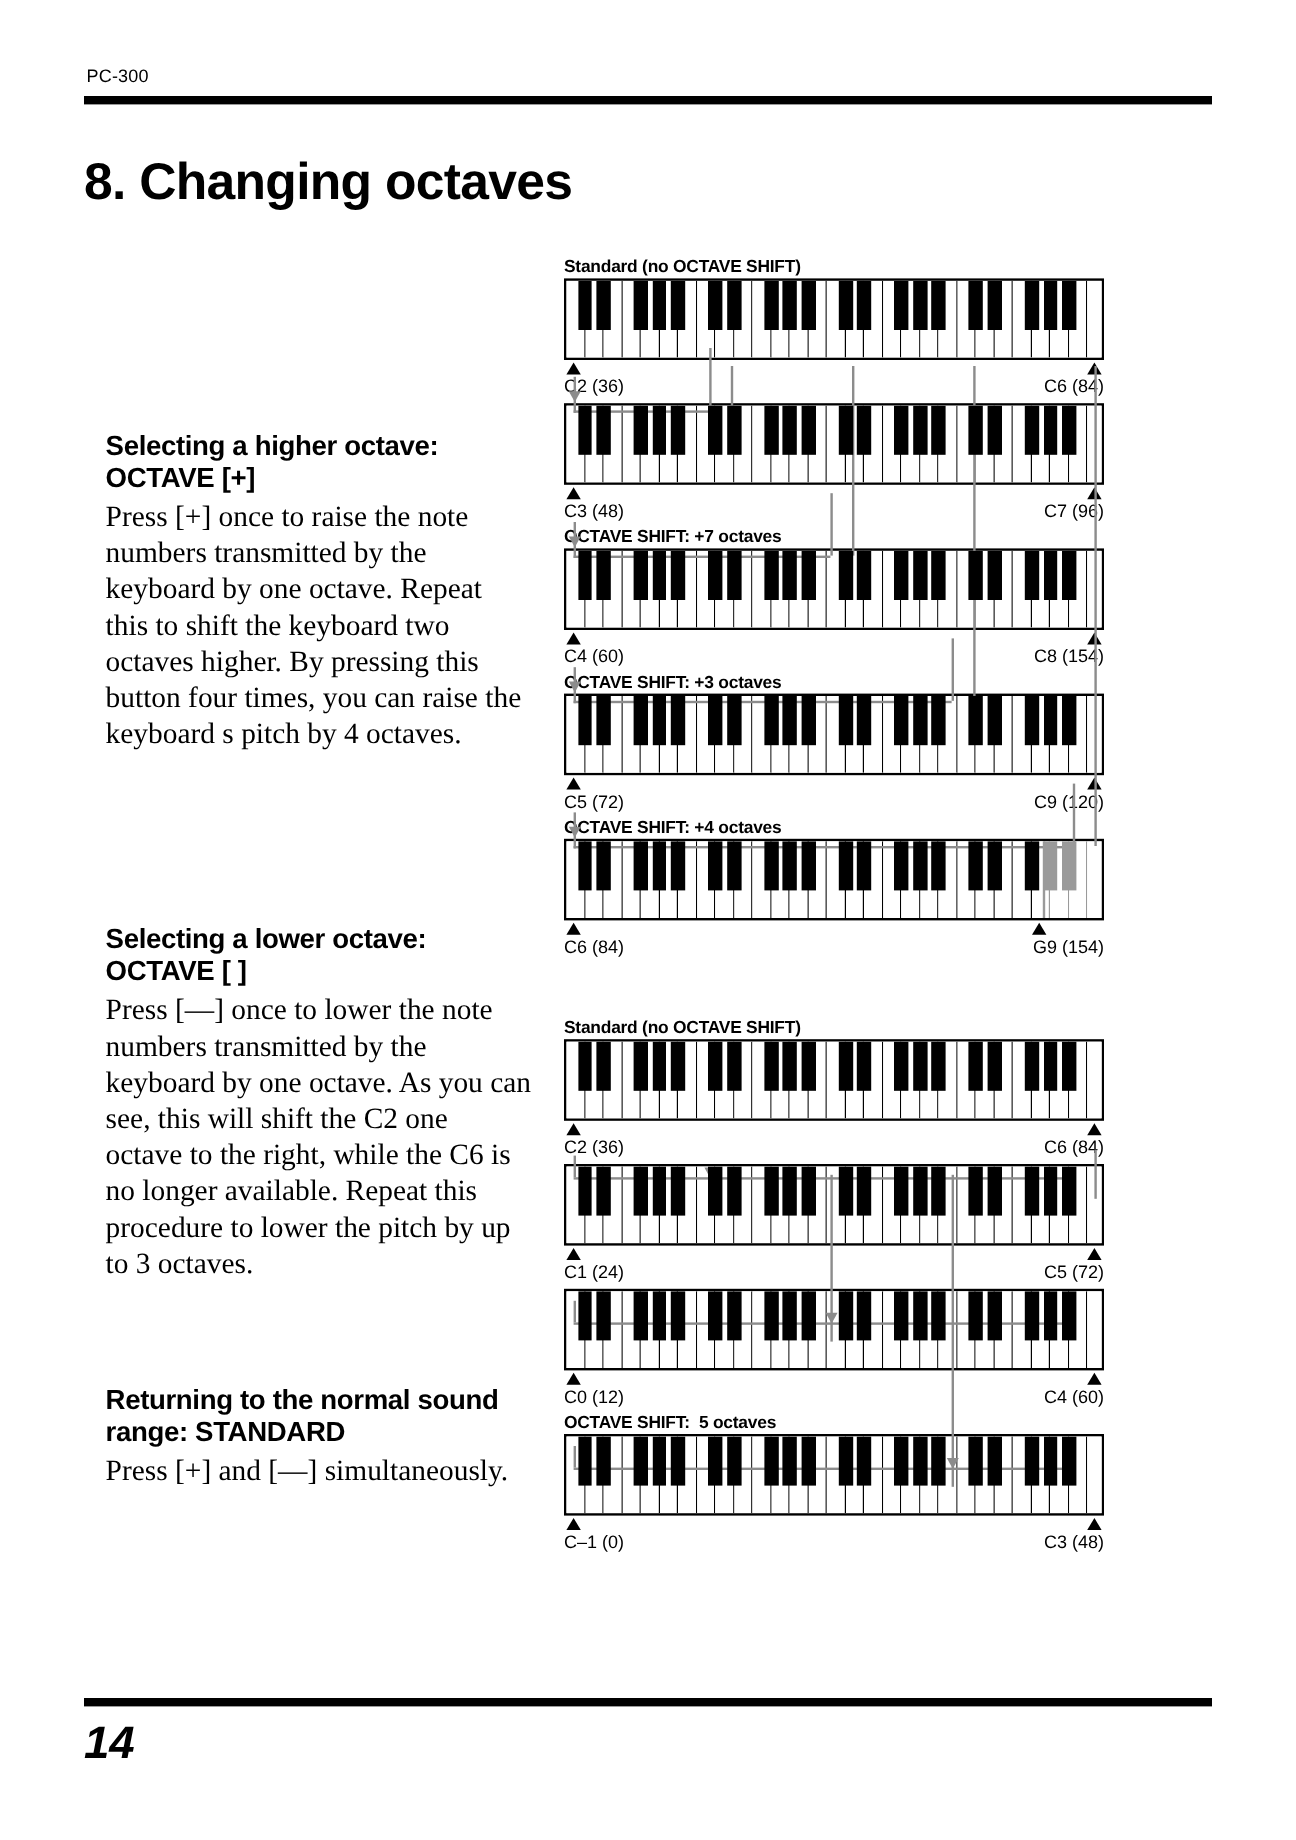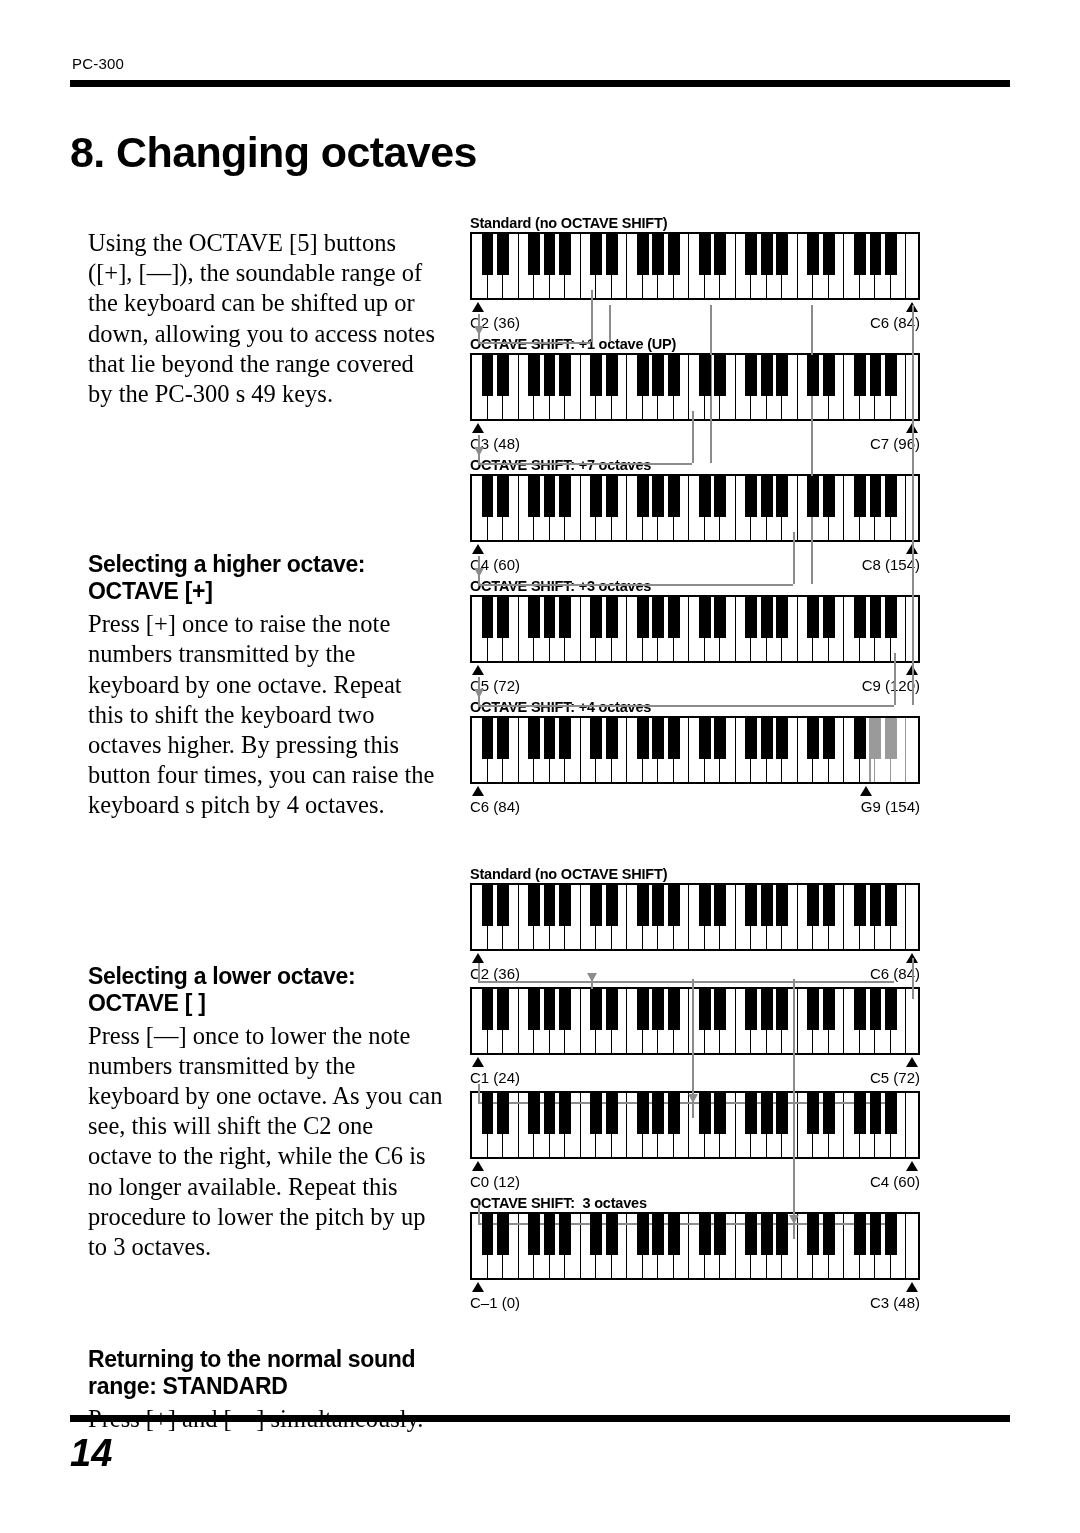--- a/index.html
+++ b/index.html
@@ -137,21 +137,20 @@
 <body>
 
 <div id="page">
 
   <div class="hdr-label">PC-300</div>
   <div class="rule-top"></div>
 
   <div class="doc-title">8. Changing octaves</div>
 
   <div id="left-col">
-    <p class="body-p">Using the OCTAVE [5] buttons ([+], [—]), the soundable range of the keyboard can be shifted up or down, allowing you to access notes that lie beyond the range covered by the PC-300 s 49 keys.</p>
 
     <div class="gap-lg"></div>
 
     <p class="sec-head">Selecting a higher octave: OCTAVE [+]</p>
     <p class="body-p">Press [+] once to raise the note numbers transmitted by the keyboard by one octave. Repeat this to shift the keyboard two octaves higher. By pressing this button four times, you can raise the keyboard s pitch by 4 octaves.</p>
 
     <div class="gap-lg"></div>
 
     <p class="sec-head">Selecting a lower octave: OCTAVE [ ]</p>
     <p class="body-p">Press [—] once to lower the note numbers transmitted by the keyboard by one octave. As you can see, this will shift the C2 one octave to the right, while the C6 is no longer available. Repeat this procedure to lower the pitch by up to 3 octaves.</p>
@@ -222,21 +221,20 @@
           <div class="markrow">
             <div class="tri" style="left: 1.75862px;"></div>
             <div class="tri" style="left: 436.241px;"></div>
           </div>
           <div class="labelrow">
             <div class="lab-l">C2 (36)</div>
             <div class="lab-r">C6 (84)</div>
           </div>
         </div>
         <div class="fig-block">
-          <div class="fig-caption">OCTAVE SHIFT: +1 octave (UP)</div>
           <div class="kbd-wrap">
             <div class="kbd">
               <div class="wkey" style="left: 0px; width: 15.5172px;"></div>
               <div class="wkey" style="left: 15.5172px; width: 15.5172px;"></div>
               <div class="wkey" style="left: 31.0345px; width: 15.5172px;"></div>
               <div class="wkey" style="left: 46.5517px; width: 15.5172px;"></div>
               <div class="wkey" style="left: 62.069px; width: 15.5172px;"></div>
               <div class="wkey" style="left: 77.5862px; width: 15.5172px;"></div>
               <div class="wkey" style="left: 93.1034px; width: 15.5172px;"></div>
               <div class="wkey" style="left: 108.621px; width: 15.5172px;"></div>
@@ -672,21 +670,21 @@
           <div class="markrow">
             <div class="tri" style="left: 1.75862px;"></div>
             <div class="tri" style="left: 436.241px;"></div>
           </div>
           <div class="labelrow">
             <div class="lab-l">C0 (12)</div>
             <div class="lab-r">C4 (60)</div>
           </div>
         </div>
         <div class="fig-block">
-          <div class="fig-caption">OCTAVE SHIFT:  3 octaves</div>
+          <div class="fig-caption">OCTAVE SHIFT:  5 octaves</div>
           <div class="kbd-wrap">
             <div class="kbd">
               <div class="wkey" style="left: 0px; width: 15.5172px;"></div>
               <div class="wkey" style="left: 15.5172px; width: 15.5172px;"></div>
               <div class="wkey" style="left: 31.0345px; width: 15.5172px;"></div>
               <div class="wkey" style="left: 46.5517px; width: 15.5172px;"></div>
               <div class="wkey" style="left: 62.069px; width: 15.5172px;"></div>
               <div class="wkey" style="left: 77.5862px; width: 15.5172px;"></div>
               <div class="wkey" style="left: 93.1034px; width: 15.5172px;"></div>
               <div class="wkey" style="left: 108.621px; width: 15.5172px;"></div>

